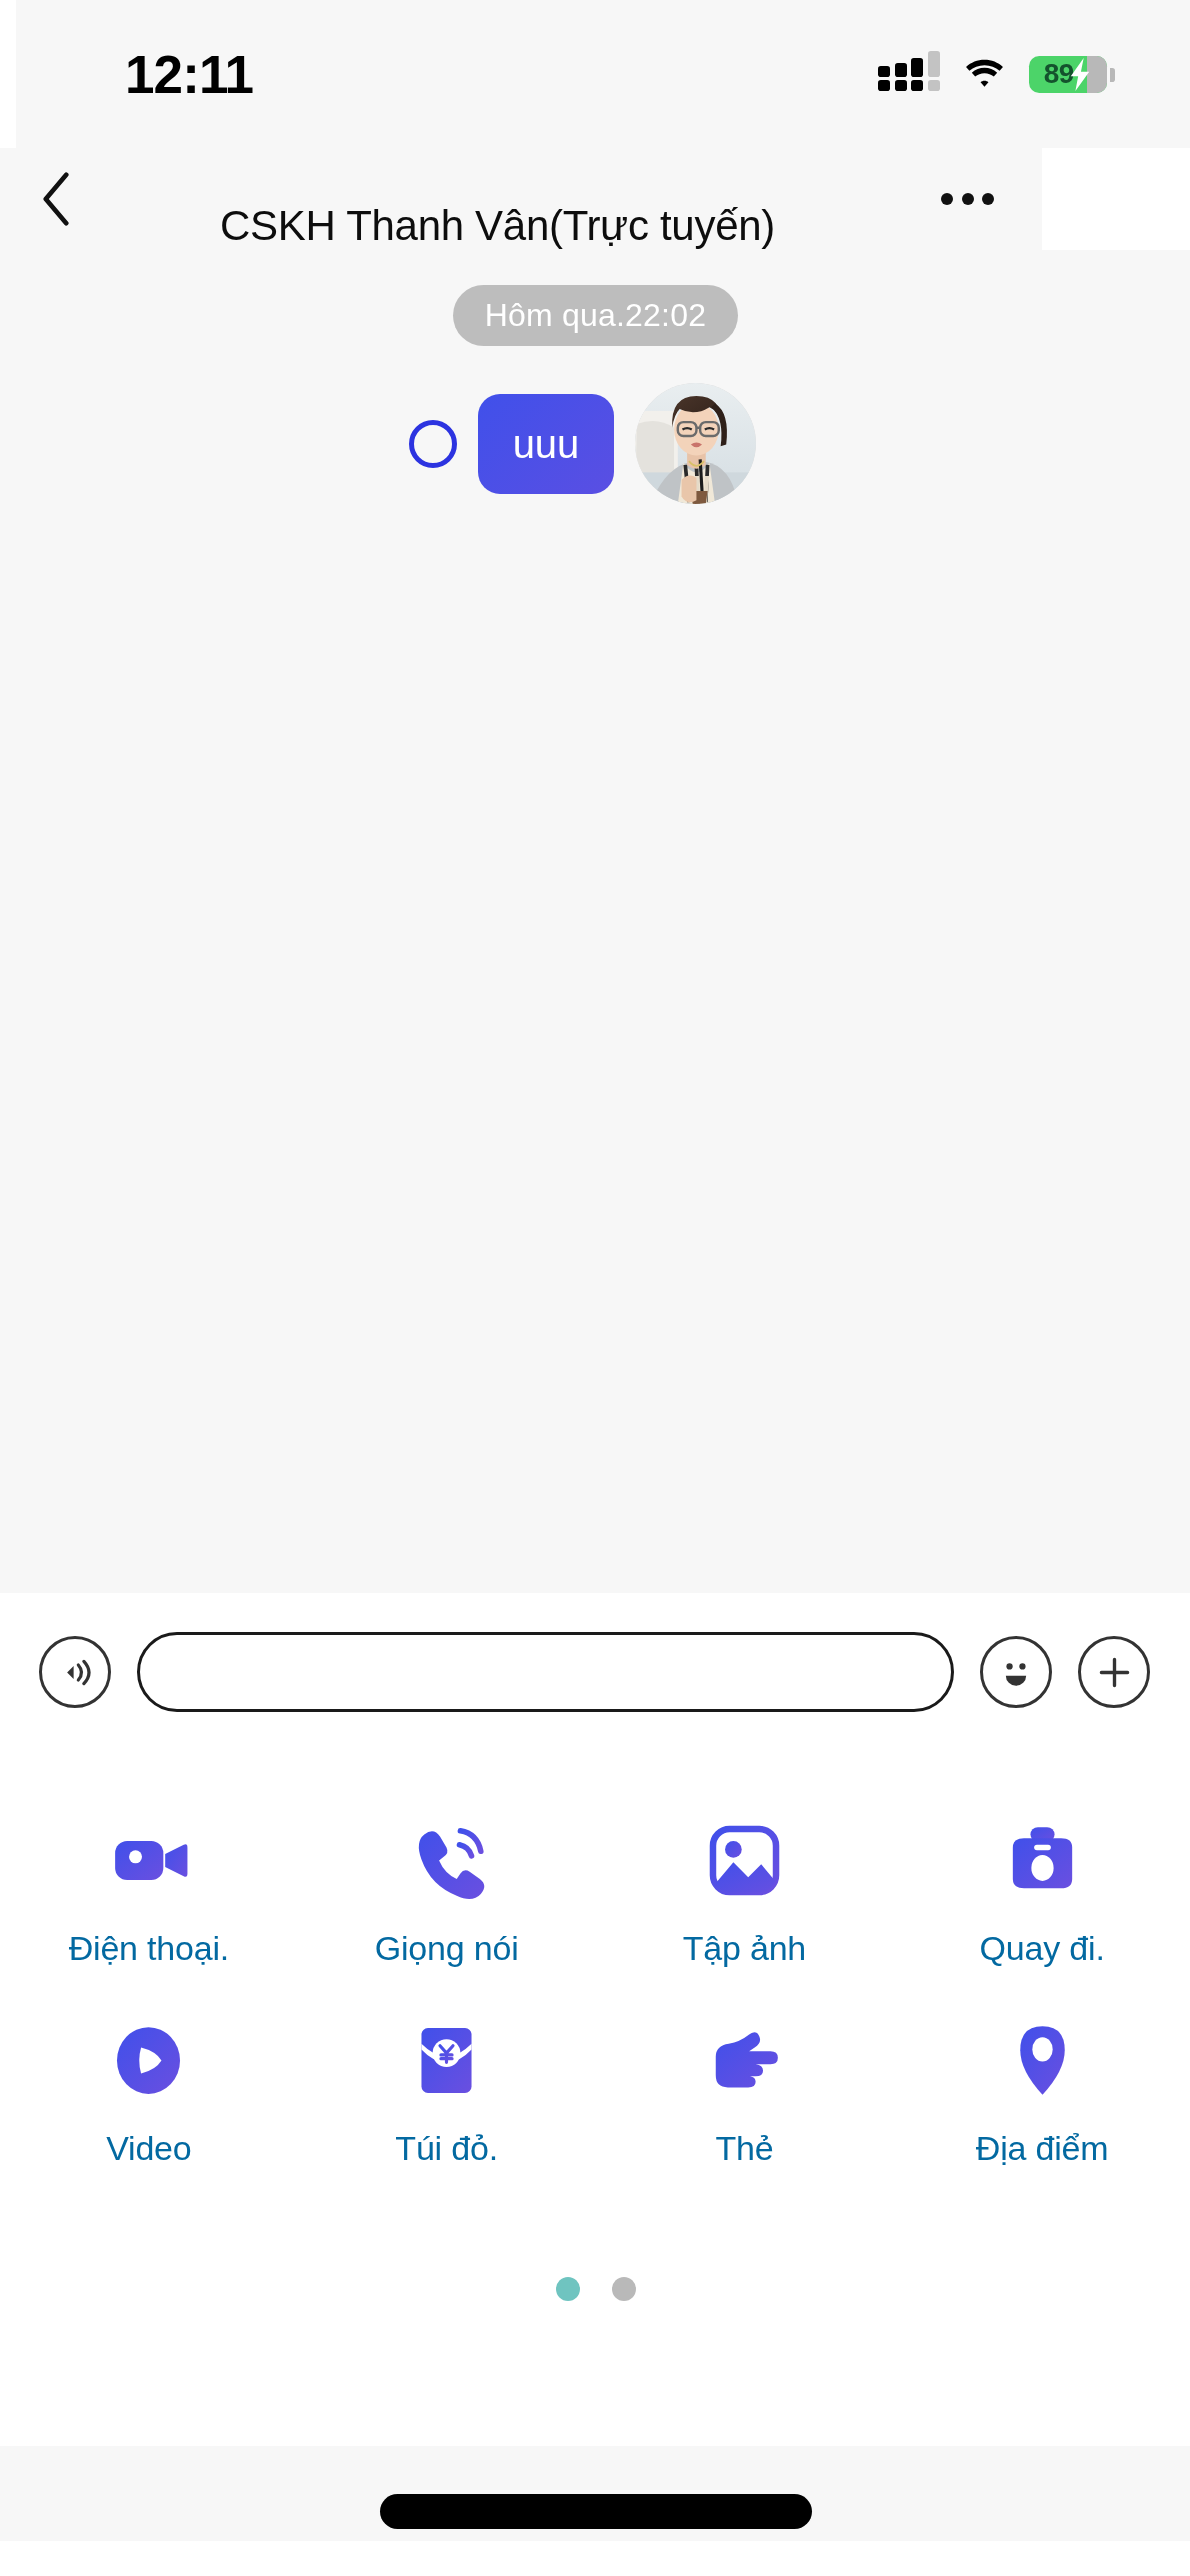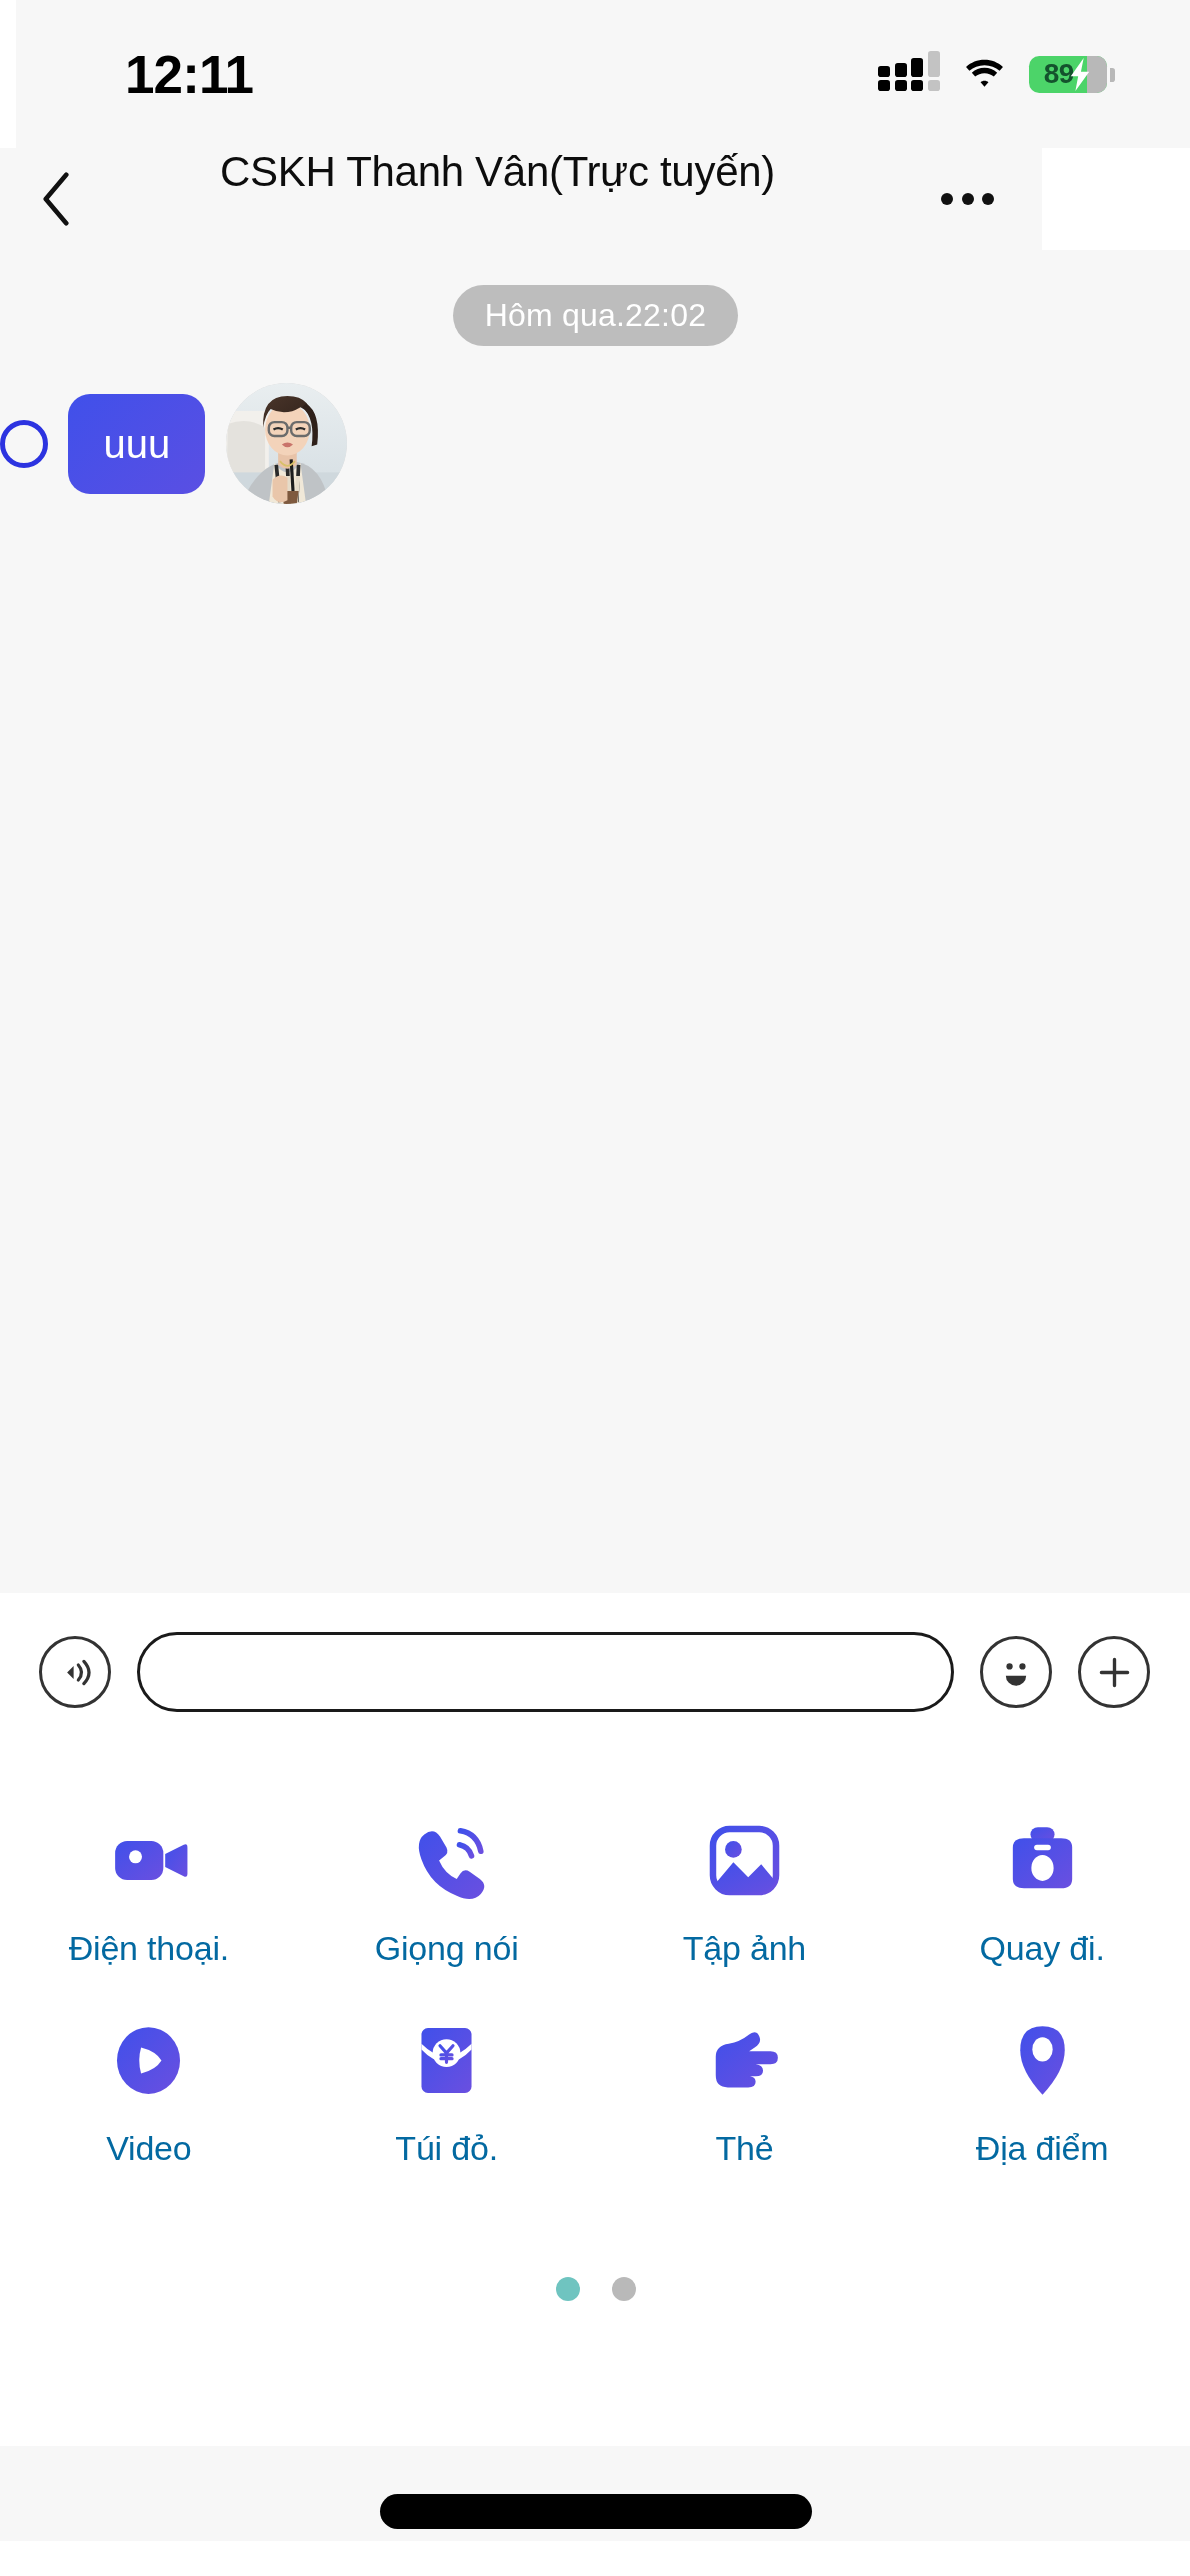--- a/index.html
+++ b/index.html
@@ -43,21 +43,21 @@
   }
   .battery .btxt {
     position:relative; z-index:2; color:#14532d; font-size:28px; font-weight:700;
     letter-spacing:-0.5px; padding-right:3.7px;
   }
   .bolt { position:relative; z-index:3; margin-left:-9.3px; }
 
   
   .navbar {
     position:absolute; top:148px; left:0; width:1042px; height:102px;
-    background:#f7f7f7; display:flex; align-items:flex-start;
+    background:#f7f7f7; display:flex; align-items:flex-end;
   }
   .nav-back {
     width:111px; height:102px; display:flex; align-items:center; justify-content:center;
   }
   .nav-title {
     flex:1; text-align:center; font-size:42px; color:#0d0d0d; letter-spacing:-0.3px;
     margin-left:-28px;
   }
   .nav-more {
     width:130px; height:102px; display:flex; align-items:center; justify-content:center;
@@ -69,21 +69,21 @@
   .chat {
     position:absolute; top:250px; left:0; width:1191px; height:1343px;
     background:#f7f7f7;
   }
   .timestamp-row { display:flex; justify-content:center; margin-top:35px; }
   .timestamp {
     background:#bdbdbd; color:#ffffff; font-size:32px;
     padding:12px 32px; border-radius:37px; letter-spacing:0.2px;
   }
   .msg-row {
-    display:flex; align-items:center; justify-content:flex-start;
+    display:flex; align-items:center; justify-content:center;
     margin-top:37px; padding-right:26px; gap:20.4px;
   }
   .pending-ring {
     width:48px; height:48px; border-radius:50%;
     border:5.6px solid #2c33e0; background:transparent;
   }
   .bubble {
     background:linear-gradient(135deg,#4050ea 0%,#5a4fe3 100%);
     color:#ffffff; font-size:40px; border-radius:22px;
     padding:30px 35px; min-width:130px; text-align:center;

